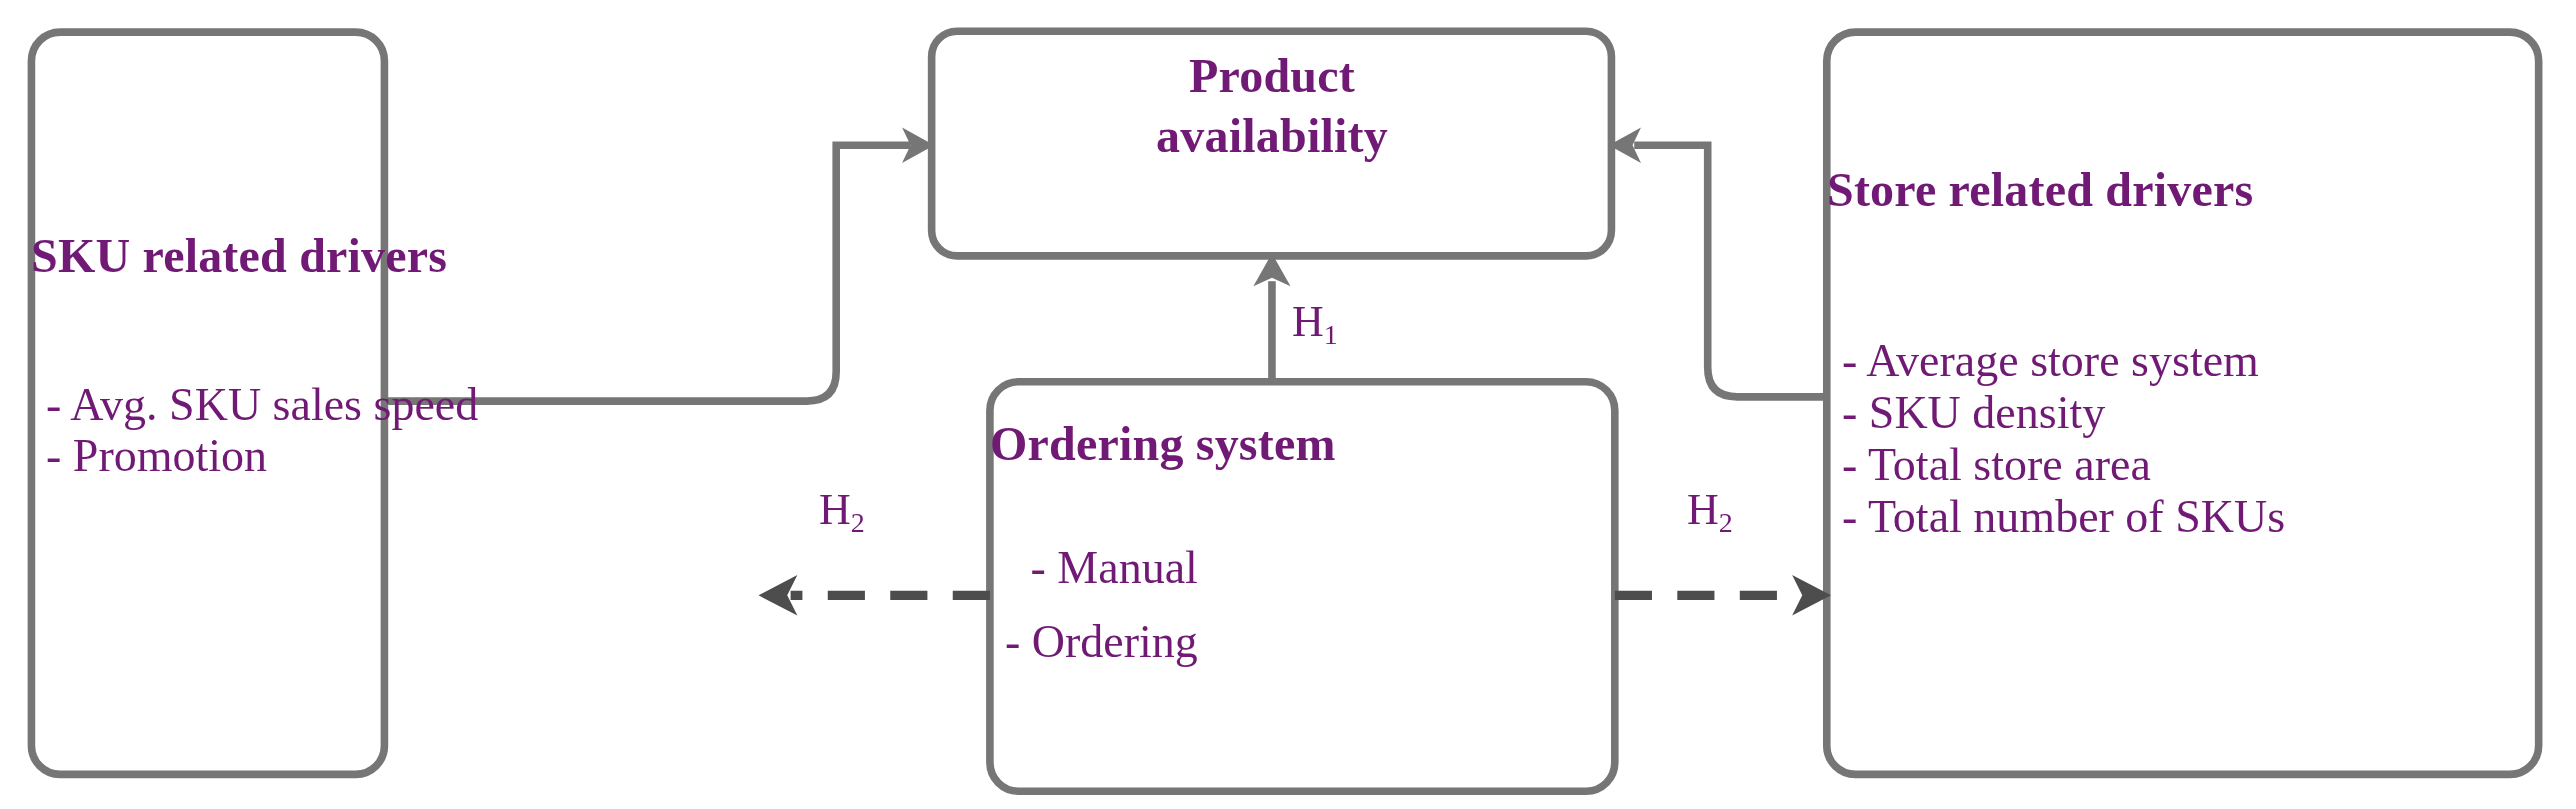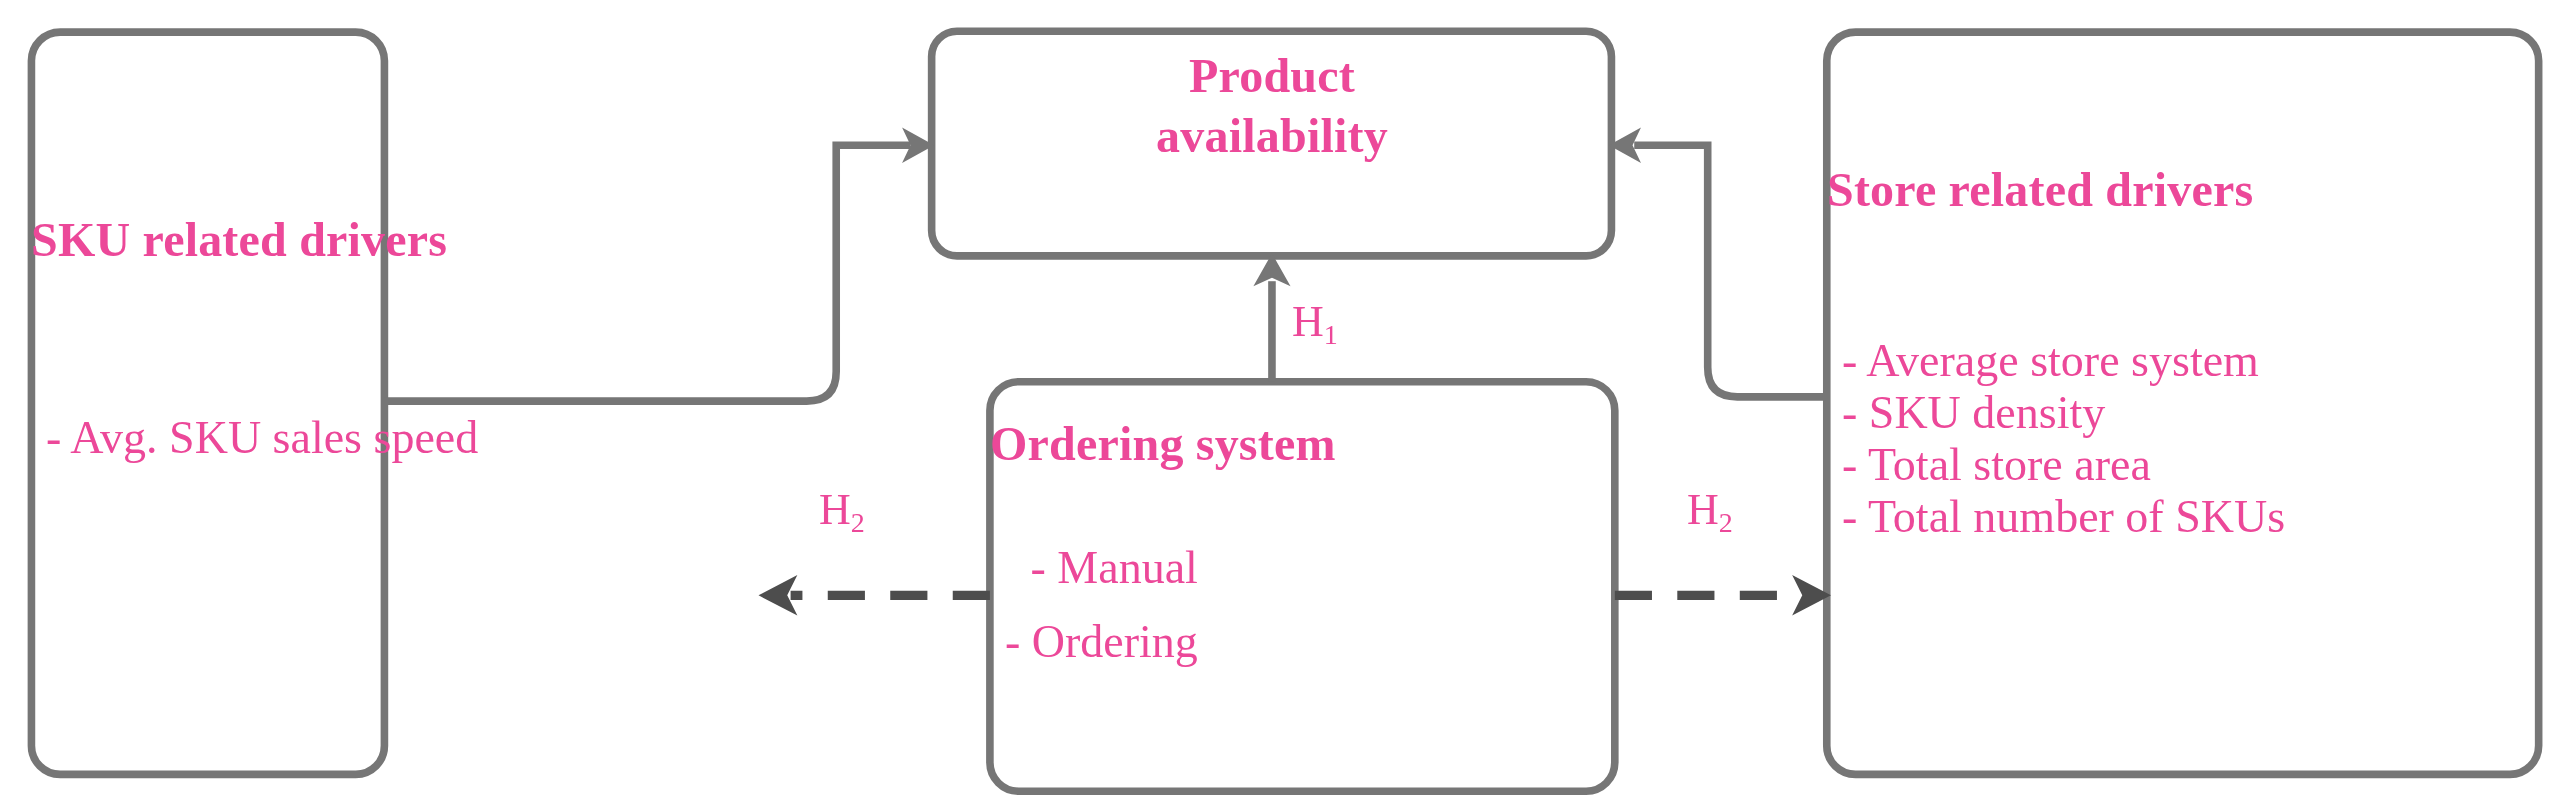--- a/index.html
+++ b/index.html
@@ -44,21 +44,21 @@
     stroke-width: 11;
     stroke-dasharray: 44 30;
     stroke-linecap: butt;
   }
   .arrow-head-solid { fill: #767676; }
   .arrow-head-dark   { fill: #4d4d4d; }
 
   
   .txt {
     position: absolute;
-    color: #ec4899;
+    color: #701a75;
     white-space: nowrap;
     line-height: 1.0;
     font-family: Liberation Serif, serif;
   }
   .box-title {
     font-weight: bold;
     font-size: 48px;
     letter-spacing: 0.2px;
   }
   .box-item {
@@ -67,22 +67,22 @@
   .hyp-label {
     font-size: 44px;
   }
   .hyp-label sub {
     font-size: 28px;
     vertical-align: -0.28em;
     letter-spacing: 0;
   }
 
   
-  #sku-title       { left: 31px;   top: 216px;  width: 353px; }
-  #sku-items       { left: 46px;   top: 382px; margin-top: 33px;  }
+  #sku-title       { left: 31px;   top: 232px;  width: 353px; }
+  #sku-items       { left: 46px;   top: 382px;  }
   #pa-title        { left: 932px; top: 52px;   width: 680px; text-align: center; }
   #store-title     { left: 1827px; top: 166px;  width: 712px; text-align: left; }
   #store-items     { left: 1842px; top: 338px;  }
   #ord-title       { left: 990px; top: 420px;  width: 625px; text-align: left; }
   #ord-items       { left: 1005px; top: 545px; text-align: right;  }
   #h1-label        { left: 1292px; top: 300px;  }
   #h2-left-label   { left: 819px;  top: 488px;  }
   #h2-right-label  { left: 1687px; top: 488px;  }
 
   .item-line { display: block; height: 51px; }
@@ -128,20 +128,21 @@
     <g>
       <path class="conn-dashed" d="M 1912 705 L 2130 705"></path>
       <polygon class="arrow-head-dark" points="2168,705 2122,681 2134,705 2122,729"></polygon>
     </g>
   </svg>
 
   <div class="txt box-title" id="sku-title">SKU related drivers</div>
 
   <div class="txt" id="sku-items">
     <span class="item-line box-item">- Avg. SKU sales speed</span>
+    <span class="item-line box-item">- Promotion</span>
   </div>
 
   <div class="txt box-title" id="pa-title">
     <span style="display:block">Product</span>
     <span style="display:block; margin-top:12px">availability</span>
   </div>
 
   <div class="txt box-title" id="store-title">Store related drivers</div>
 
   <div class="txt" id="store-items">

